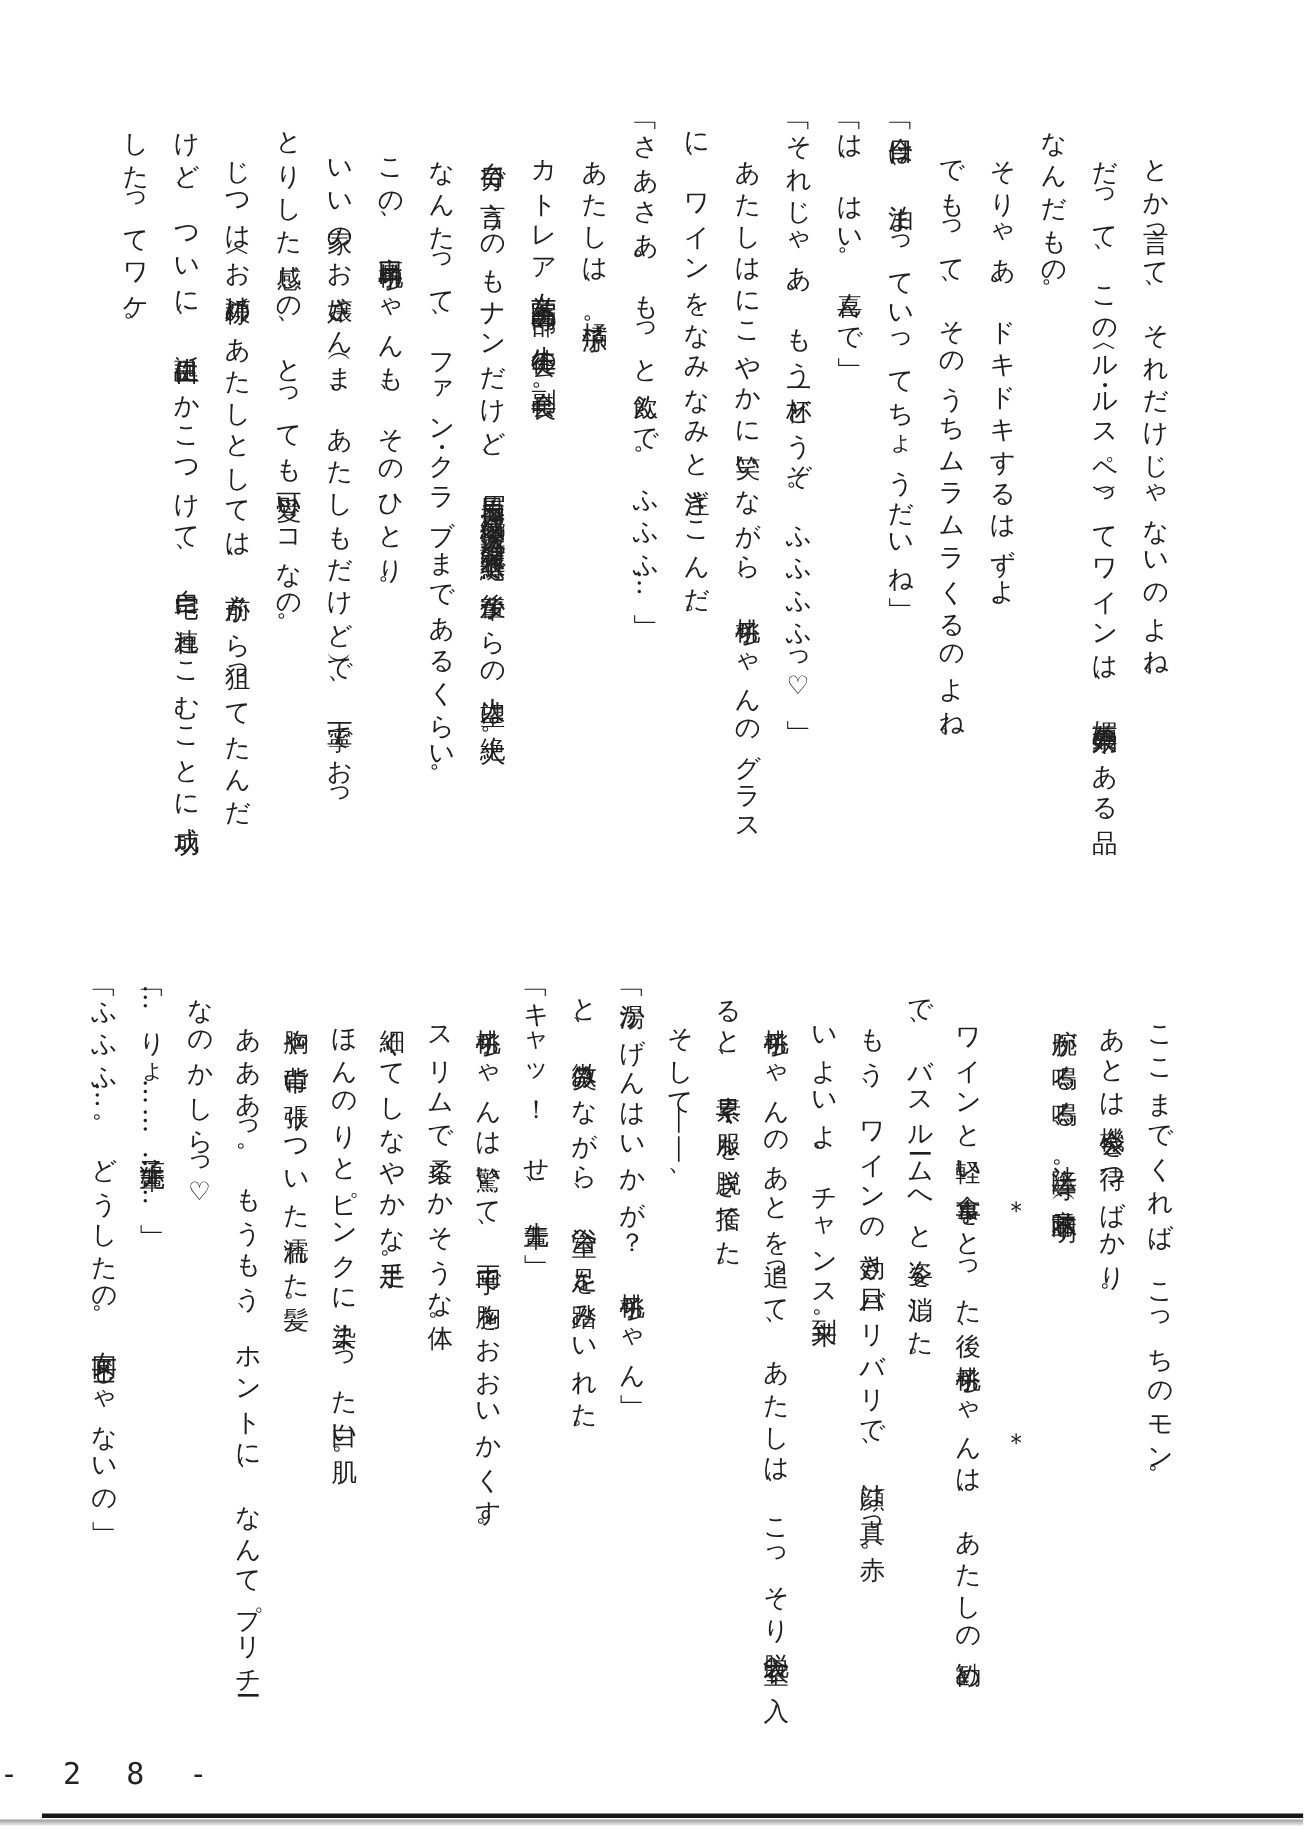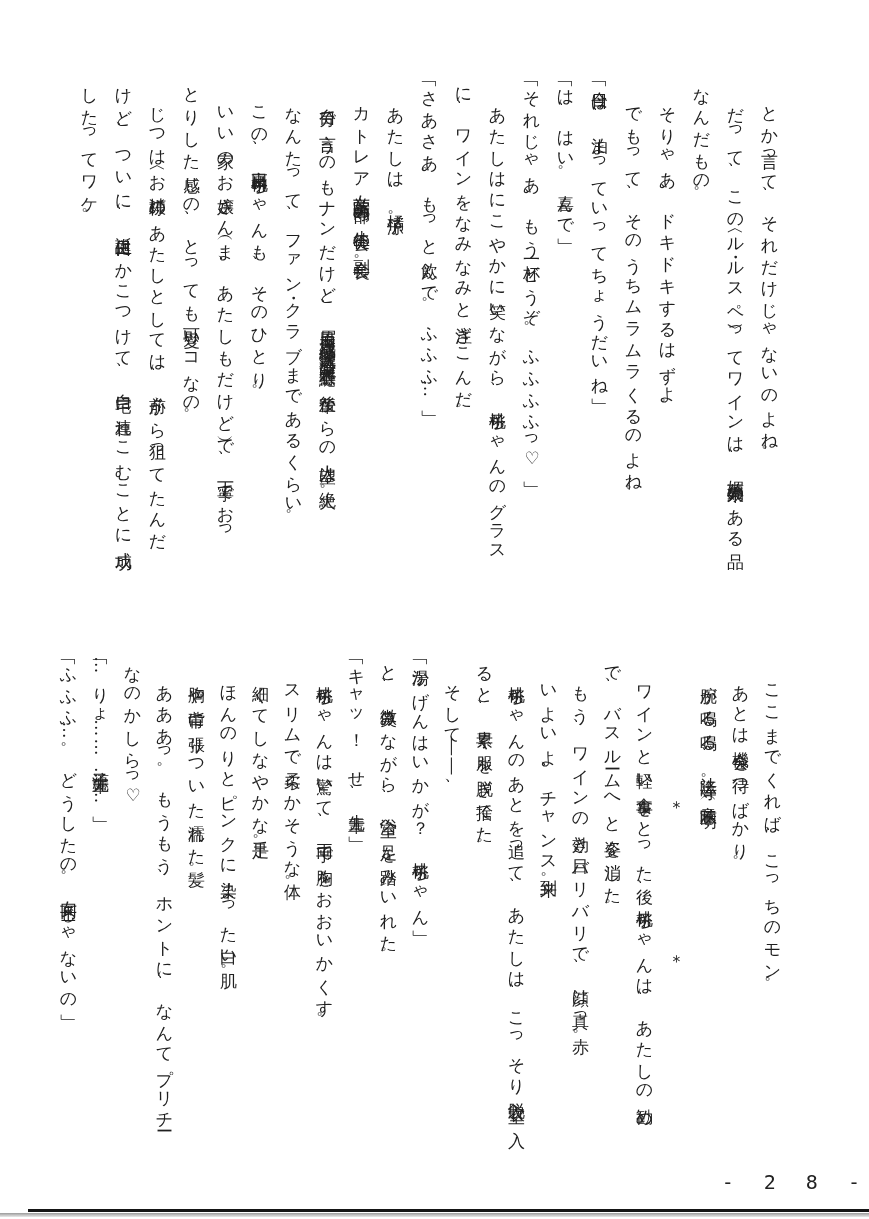--- a/index.html
+++ b/index.html
@@ -44,21 +44,21 @@
     right: 80px;
     width: 750px;
     height: 484px;
     line-height: 32px;
   }
   .pageno {
     position: absolute;
     top: 1170px;
     left: 0;
     right: 0;
-    text-align: right;
+    text-align: left;
     font-family: "DejaVu Sans Mono", "Liberation Mono", monospace;
     font-size: 20px;
     letter-spacing: 9px;
     color: #222222;
     white-space: pre;
   }
   
   .scan-line-black {
     position: absolute;
     top: 1209px;

